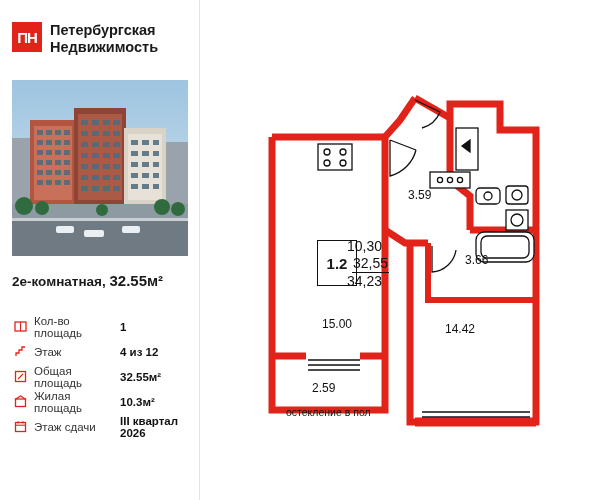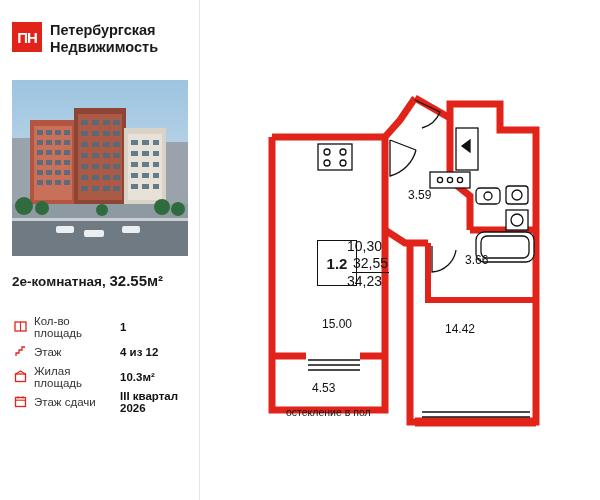--- a/index.html
+++ b/index.html
@@ -311,20 +311,30 @@
       <div class="spec-row">
         <span class="spec-icon">
           <svg width="13" height="13" viewBox="0 0 13 13">
               <path d="M2 11 L2 8 L5 8 L5 5 L8 5 L8 2 L11 2" fill="none" stroke="#e2231a" stroke-width="1.3"></path>
             </svg>
         </span>
         <span class="spec-label">Этаж</span>
         <span class="spec-value">4 из 12</span>
       </div>
 
+      <div class="spec-row">
+        <span class="spec-icon">
+          <svg width="13" height="13" viewBox="0 0 13 13">
+              <rect x="1.5" y="1.5" width="10" height="10" fill="none" stroke="#e2231a" stroke-width="1.3"></rect>
+              <path d="M4 9 L9 4" stroke="#e2231a" stroke-width="1.1"></path>
+            </svg>
+        </span>
+        <span class="spec-label">Общая площадь</span>
+        <span class="spec-value">32.55м²</span>
+      </div>
 
       <div class="spec-row">
         <span class="spec-icon">
           <svg width="13" height="13" viewBox="0 0 13 13">
               <rect x="1.5" y="4" width="10" height="7.5" fill="none" stroke="#e2231a" stroke-width="1.3"></rect>
               <path d="M1 4.5 L6.5 1 L12 4.5" fill="none" stroke="#e2231a" stroke-width="1.3"></path>
             </svg>
         </span>
         <span class="spec-label">Жилая площадь</span>
         <span class="spec-value">10.3м²</span>
@@ -421,17 +431,17 @@
     <div class="area-nums">
       <div>10,30</div>
       <div class="mid">32,55</div>
       <div>34,23</div>
     </div>
 
     <div class="plan-label" style="left:122px; top:305px;margin-top:12px;">15.00</div>
     <div class="plan-label" style="left:245px; top:322px;">14.42</div>
     <div class="plan-label" style="left:208px; top:188px;">3.59</div>
     <div class="plan-label" style="left:265px; top:218px;margin-top:35px;">3.66</div>
-    <div class="plan-label" style="left:112px; top:381px;">4.53</div>
+    <div class="plan-label" style="left:112px; top:381px;">2.59</div>
     <div class="plan-label small" style="left:86px; top:406px;">остекление в пол</div>
   </div>
 
 </div>
 
 </body></html>

